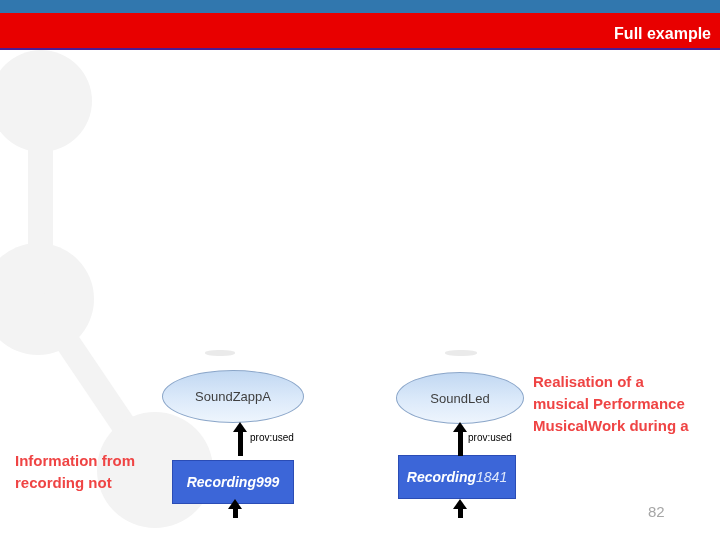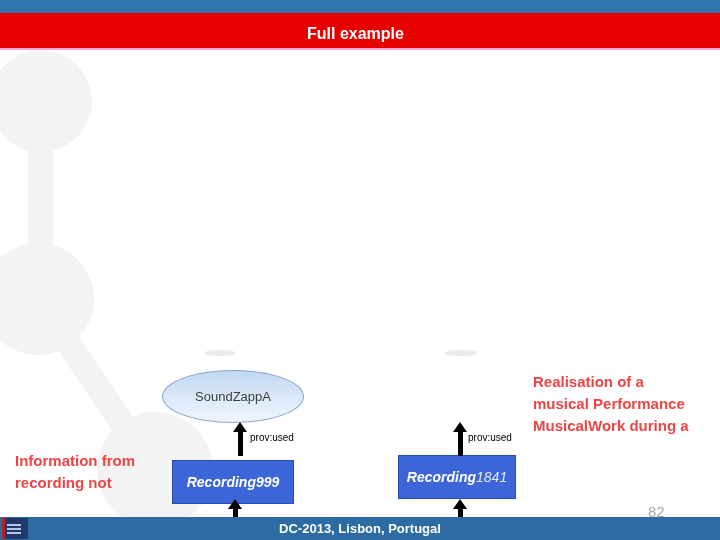--- a/index.html
+++ b/index.html
@@ -5,22 +5,22 @@
   html,body { margin:0; padding:0; background:#888; }
   .slide {
     position:relative; width:720px; height:540px;
     background:#ffffff; overflow:hidden;
     font-family:"Liberation Sans", sans-serif;
   }
   
   .topbar { position:absolute; left:0; top:0; width:720px; height:13px; background:#3177ae; }
   .header {
     position:absolute; left:0; top:13px; width:720px; height:35px;
-    background:#e80000; border-bottom:2px solid #f9a8d4;
-    display:flex; align-items:center; justify-content:center;
+    background:#e80000; border-bottom:2px solid #4c1d95;
+    display:flex; align-items:center; justify-content:flex-end;
   }
   .header-title {
     color:#ffffff; font-size:16px; font-weight:bold; padding:6px 9px 0 0;
   }
   
   .wm { position:absolute; background:#f3f3f3; z-index:0; }
   .wm-circle { border-radius:50%; }
   .wm-c1 { left:-10px; top:50px;  width:102px; height:102px; }
   .wm-c2 { left:-18px; top:243px; width:112px; height:112px; }
   .wm-c3 { left:97px;  top:412px; width:116px; height:116px; }
@@ -107,20 +107,23 @@
   </div>
   <span class="edge-label edge-label-left">prov:used</span>
   <div class="node-rect rect-left">
     <span>Recording999</span>
   </div>
   <div class="arrow arrow-a2">
     <div class="head"></div>
     <div class="shaft"></div>
   </div>
 
+  <div class="node-ellipse ellipse-right">
+    <span>SoundLed</span>
+  </div>
   <div class="arrow arrow-b1">
     <div class="head"></div>
     <div class="shaft"></div>
   </div>
   <span class="edge-label edge-label-right">prov:used</span>
   <div class="node-rect rect-right">
     <span>Recording</span>
       <span class="rect-light">1841</span>
   </div>
   <div class="arrow arrow-b2">
@@ -132,22 +135,14 @@
     <div>Information from</div>
     <div>recording not</div>
   </div>
   <div class="note note-right-top">
     <div>Realisation of a</div>
     <div>musical Performance</div>
     <div>MusicalWork during a</div>
   </div>
   <span class="page-number">82</span>
 
-  <div class="footer">
-    <div class="footer-logo">
-      <div class="logo-line"></div>
-      <div class="logo-line"></div>
-      <div class="logo-line"></div>
-    </div>
-    <span class="footer-text">DC-2013, Lisbon, Portugal</span>
-  </div>
 
 </div>
 
 </body></html>

